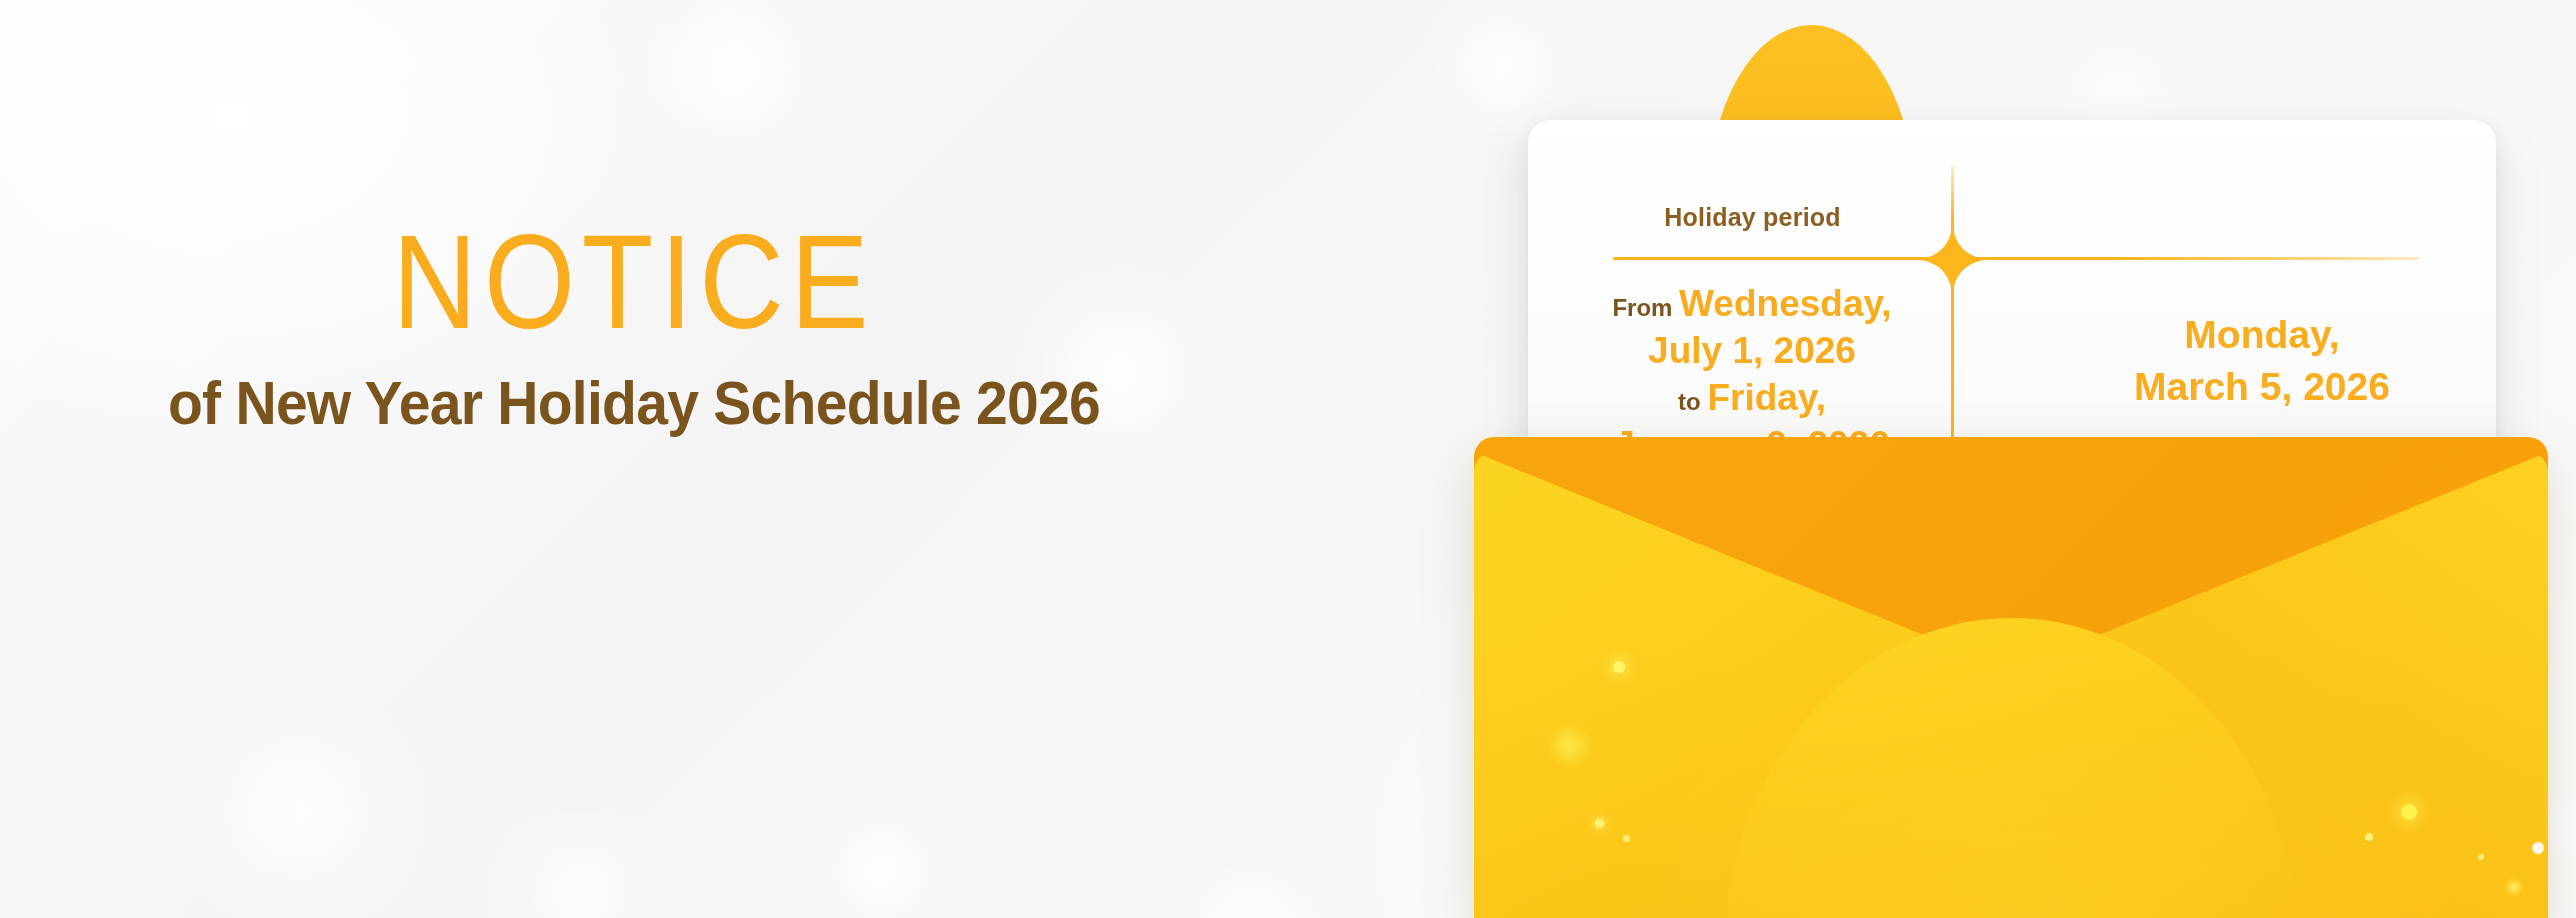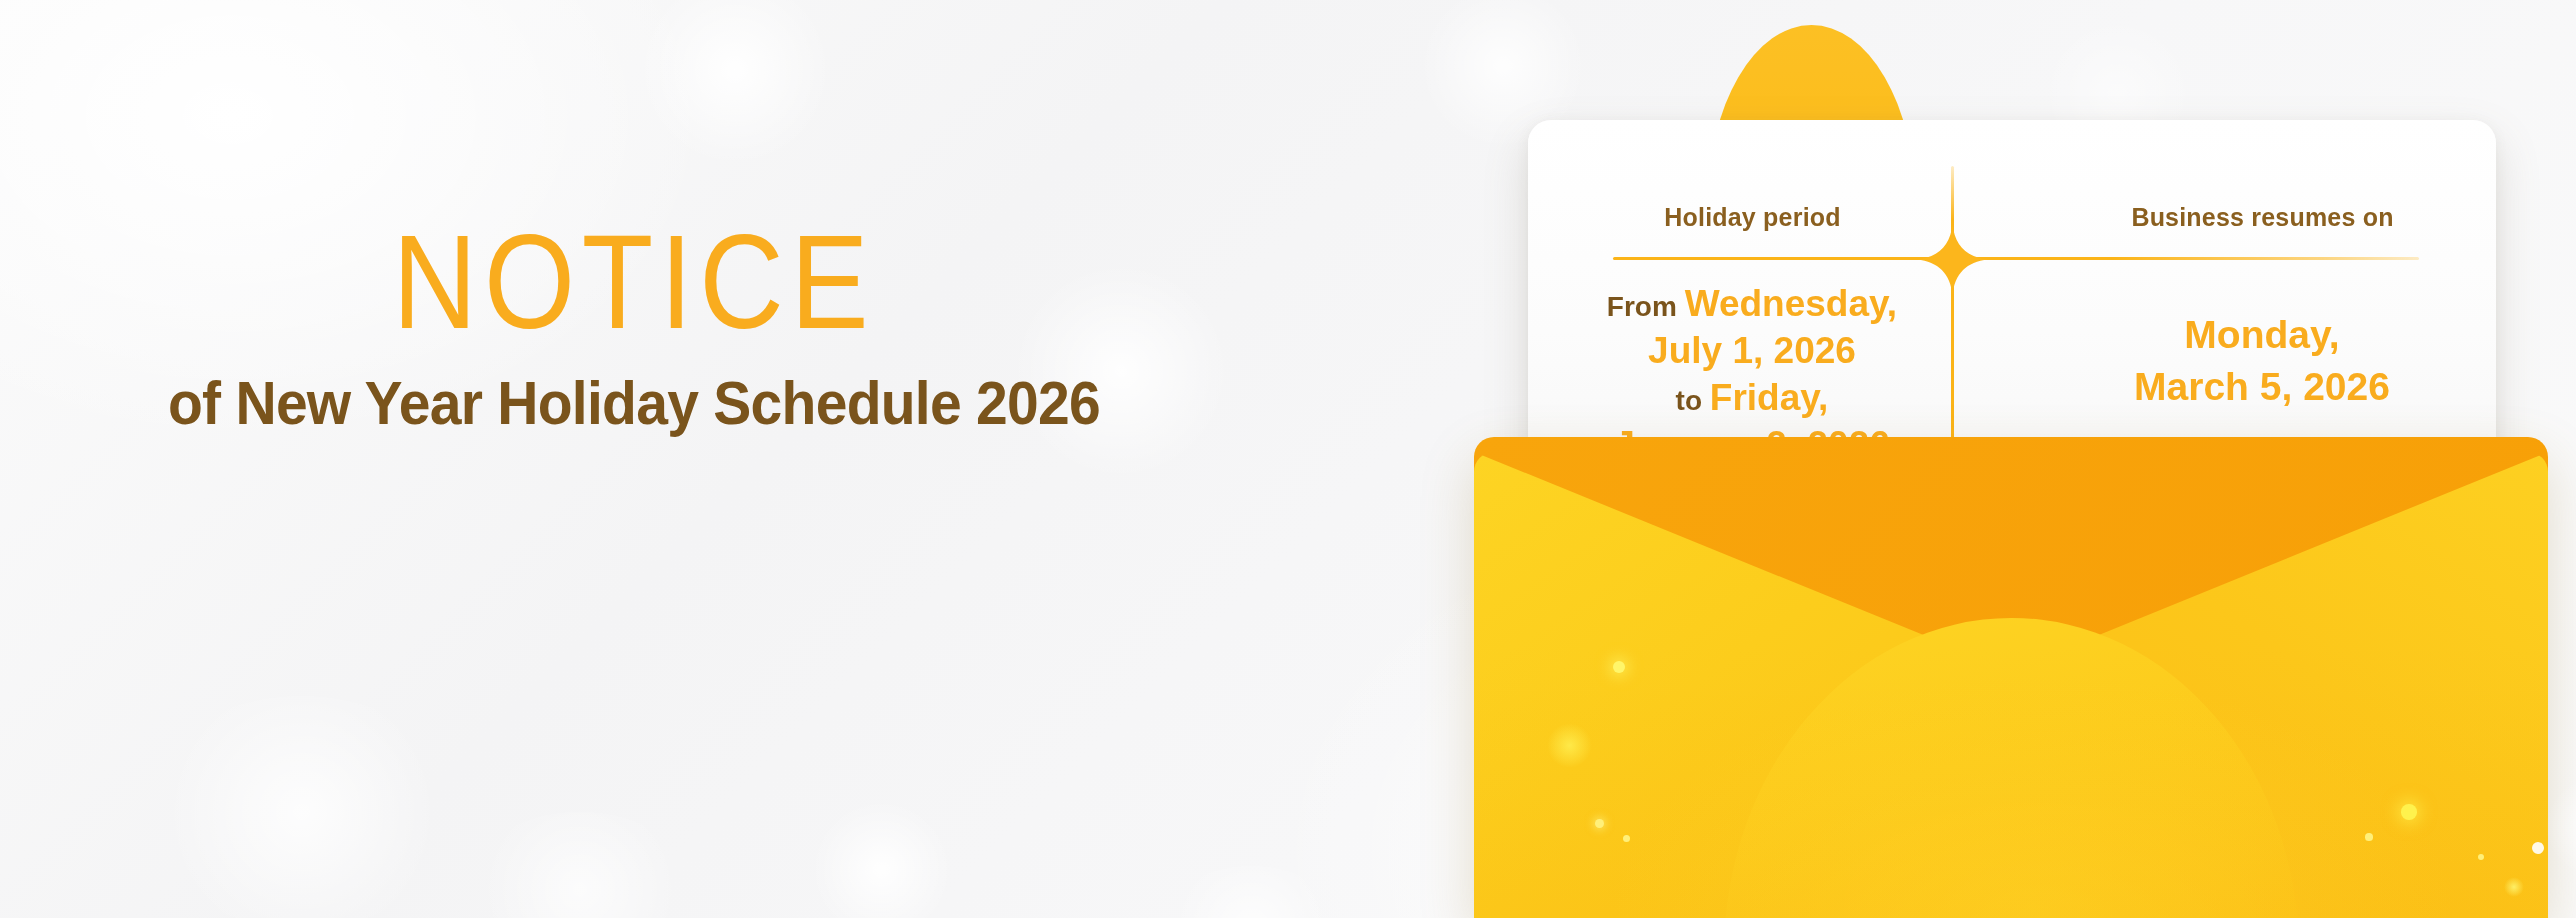--- a/index.html
+++ b/index.html
@@ -112,21 +112,21 @@
   
   .col-body{position:absolute;width:386px;text-align:center;}
   #body-left{left:31px;top:161px;}
   #body-right{left:541px;top:189px;}
 
   .date-line{
     line-height:1.27;margin:0;
     font-family:"Liberation Sans Narrow","Liberation Sans",sans-serif;
   }
   .lead{
-    font-size:28px;font-weight:700;color:#7a541c;vertical-align:baseline;
+    font-size:24px;font-weight:700;color:#7a541c;vertical-align:baseline;
   }
   .big{
     font-size:37px;font-weight:700;color:#f9ac1e;
   }
   .big-r{
     font-size:39px;font-weight:700;color:#f9ac1e;line-height:1.34;
   }
 
   
   #envelope-back{
@@ -208,21 +208,20 @@
 
   <div id="envelope-group">
 
     <div id="envelope-dome"></div>
 
     <div id="letter-card">
       <div class="card-inner">
 
         <div class="col-head" id="head-left">Holiday period</div>
 
-        <div class="col-head" id="head-right">Business resumes on</div>
 
         <div id="divider-h-top"></div>
         <div id="divider-h-bottom"></div>
         <div id="divider-v"></div>
 
         <div id="sparkle">
           <svg viewBox="0 0 100 100" aria-hidden="true">
             <path d="M50 0 C53 30 70 47 100 50 C70 53 53 70 50 100 C47 70 30 53 0 50 C30 47 47 30 50 0 Z" fill="currentColor"></path>
           </svg>
         </div>

